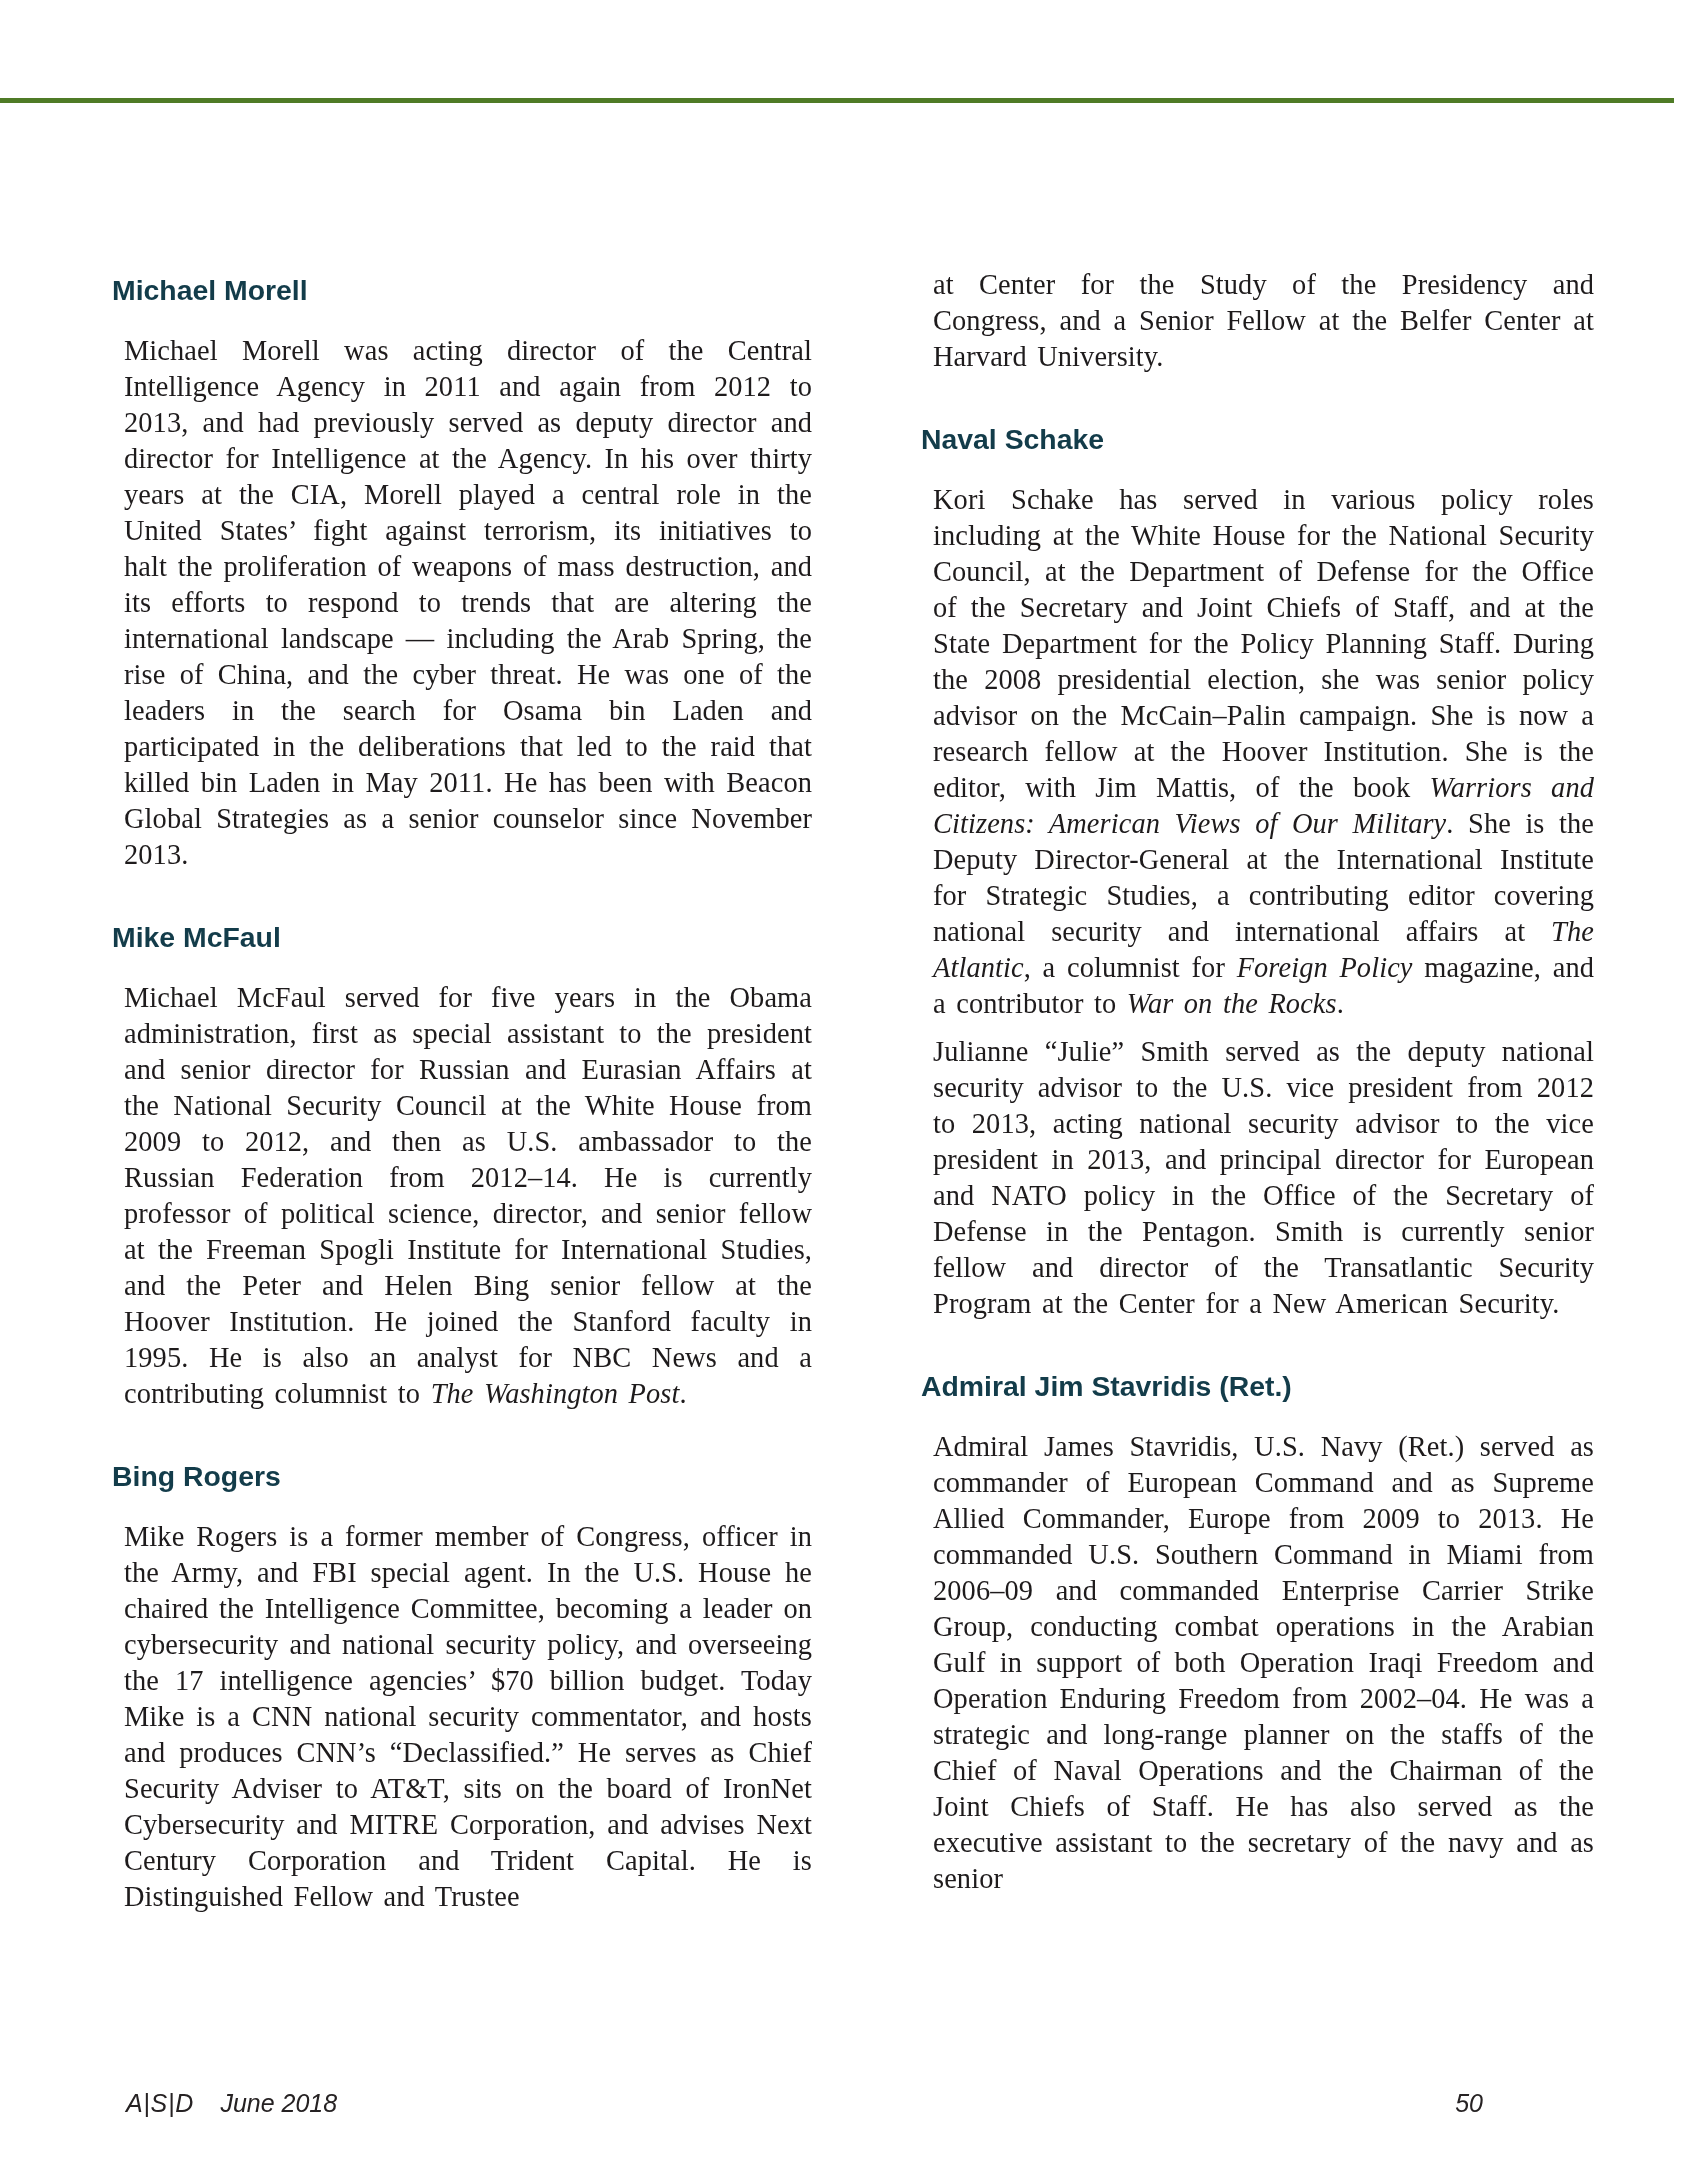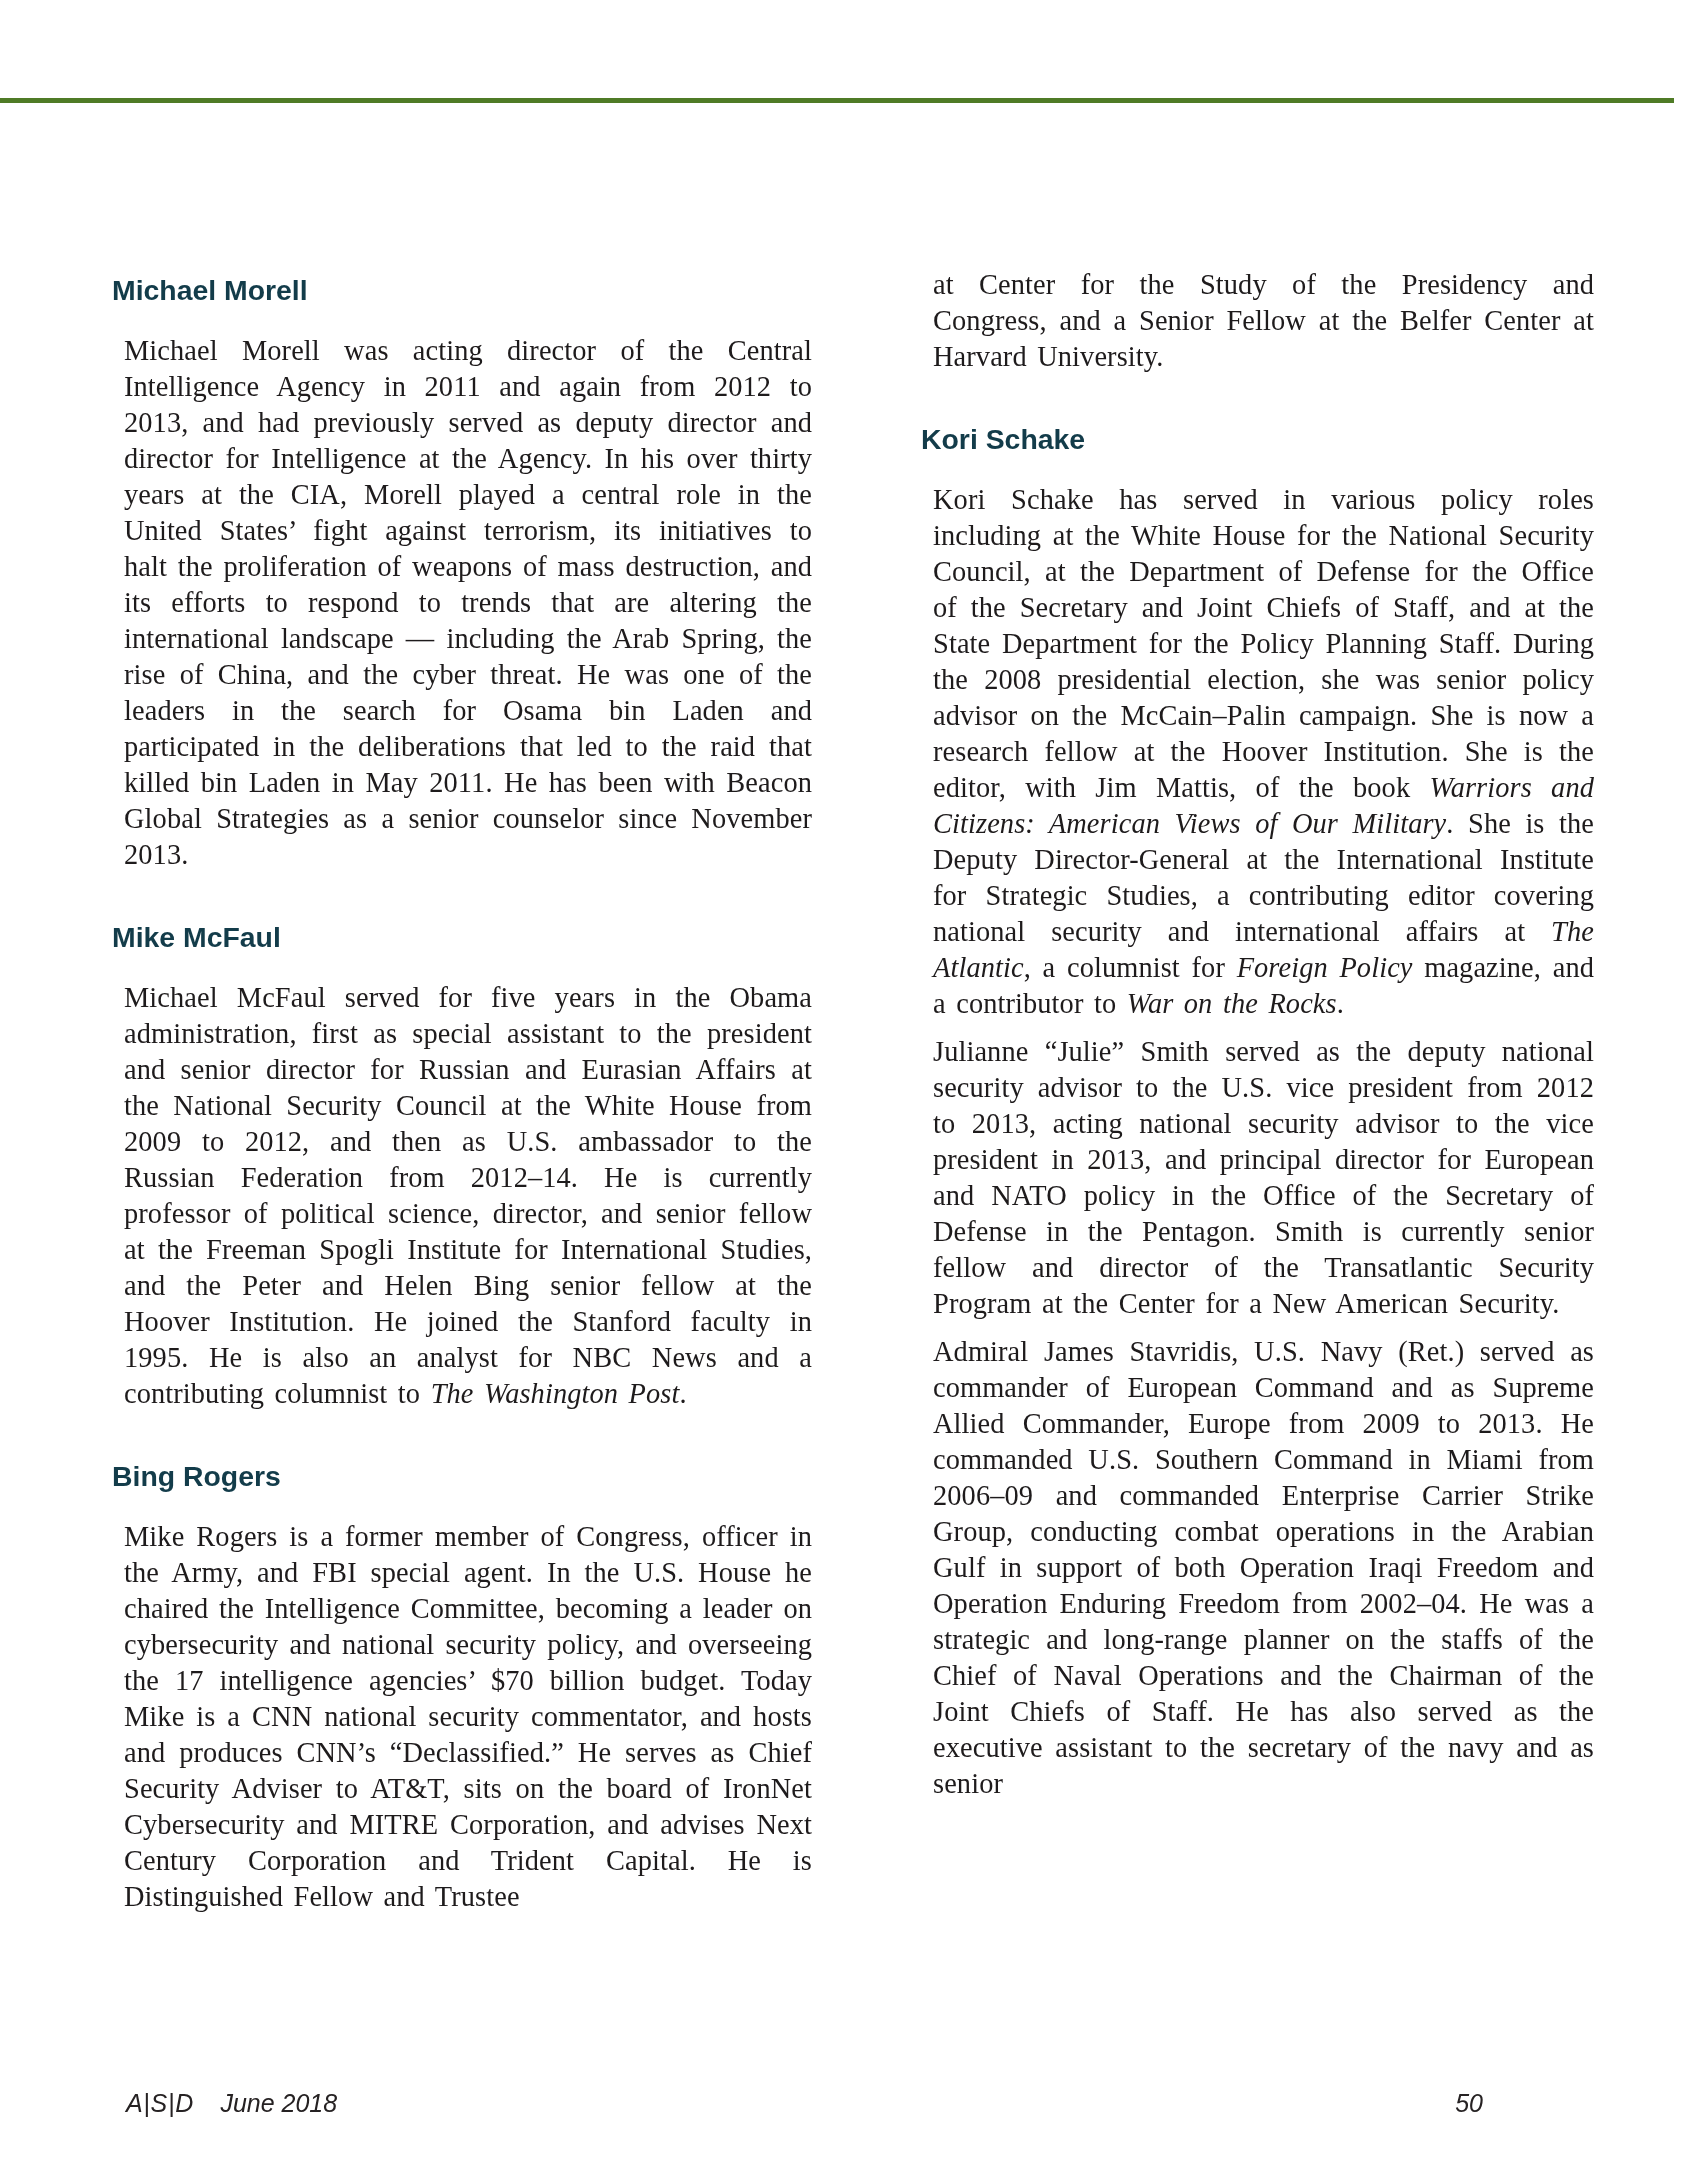--- a/index.html
+++ b/index.html
@@ -83,25 +83,26 @@
       <h2 class="section-heading">Mike McFaul</h2>
       <p class="bio"><span>Michael McFaul served for five years in the Obama administration, first as special assistant to the president and senior director for Russian and Eurasian Affairs at the National Security Council at the White House from 2009 to 2012, and then as U.S. ambassador to the Russian Federation from 2012–14. He is currently professor of political science, director, and senior fellow at the Freeman Spogli Institute for International Studies, and the Peter and Helen Bing senior fellow at the Hoover Institution. He joined the Stanford faculty in 1995. He is also an analyst for NBC News and a contributing columnist to </span><i>The Washington Post</i><span>.</span></p>
 
       <h2 class="section-heading">Bing Rogers</h2>
       <p class="bio"><span>Mike Rogers is a former member of Congress, officer in the Army, and FBI special agent. In the U.S. House he chaired the Intelligence Committee, becoming a leader on cybersecurity and national security policy, and overseeing the 17 intelligence agencies’ $70 billion budget. Today Mike is a CNN national security commentator, and hosts and produces CNN’s “Declassified.” He serves as Chief Security Adviser to AT&amp;T, sits on the board of IronNet Cybersecurity and MITRE Corporation, and advises Next Century Corporation and Trident Capital. He is Distinguished Fellow and Trustee</span></p>
     </section>
 
     <section class="col col-right">
       <p class="bio"><span>at Center for the Study of the Presidency and Congress, and a Senior Fellow at the Belfer Center at Harvard University.</span></p>
 
-      <h2 class="section-heading">Kori Schake</h2>
+      <h2 class="section-heading">Naval Schake</h2>
       <p class="bio"><span>Kori Schake has served in various policy roles including at the White House for the National Security Council, at the Department of Defense for the Office of the Secretary and Joint Chiefs of Staff, and at the State Department for the Policy Planning Staff. During the 2008 presidential election, she was senior policy advisor on the McCain–Palin campaign. She is now a research fellow at the Hoover Institution. She is the editor, with Jim Mattis, of the book </span><i>Warriors and Citizens: American Views of Our Military</i><span>. She is the Deputy Director-General at the International Institute for Strategic Studies, a contributing editor covering national security and international affairs at </span><i>The Atlantic</i><span>, a columnist for </span><i>Foreign Policy</i><span> magazine, and a contributor to </span><i>War on the Rocks</i><span>.</span></p>
 
       <p class="bio"><span>Julianne “Julie” Smith served as the deputy national security advisor to the U.S. vice president from 2012 to 2013, acting national security advisor to the vice president in 2013, and principal director for European and NATO policy in the Office of the Secretary of Defense in the Pentagon. Smith is currently senior fellow and director of the Transatlantic Security Program at the Center for a New American Security.</span></p>
 
+      <h2 class="section-heading">Admiral Jim Stavridis (Ret.)</h2>
       <p class="bio"><span>Admiral James Stavridis, U.S. Navy (Ret.) served as commander of European Command and as Supreme Allied Commander, Europe from 2009 to 2013. He commanded U.S. Southern Command in Miami from 2006–09 and commanded Enterprise Carrier Strike Group, conducting combat operations in the Arabian Gulf in support of both Operation Iraqi Freedom and Operation Enduring Freedom from 2002–04. He was a strategic and long-range planner on the staffs of the Chief of Naval Operations and the Chairman of the Joint Chiefs of Staff. He has also served as the executive assistant to the secretary of the navy and as senior</span></p>
     </section>
 
   </main>
 
   <footer class="footer">
     <div class="footer-left">
       <span class="brand">A|S|D</span><span class="issue">June 2018</span>
     </div>
     <div class="footer-right">50</div>

